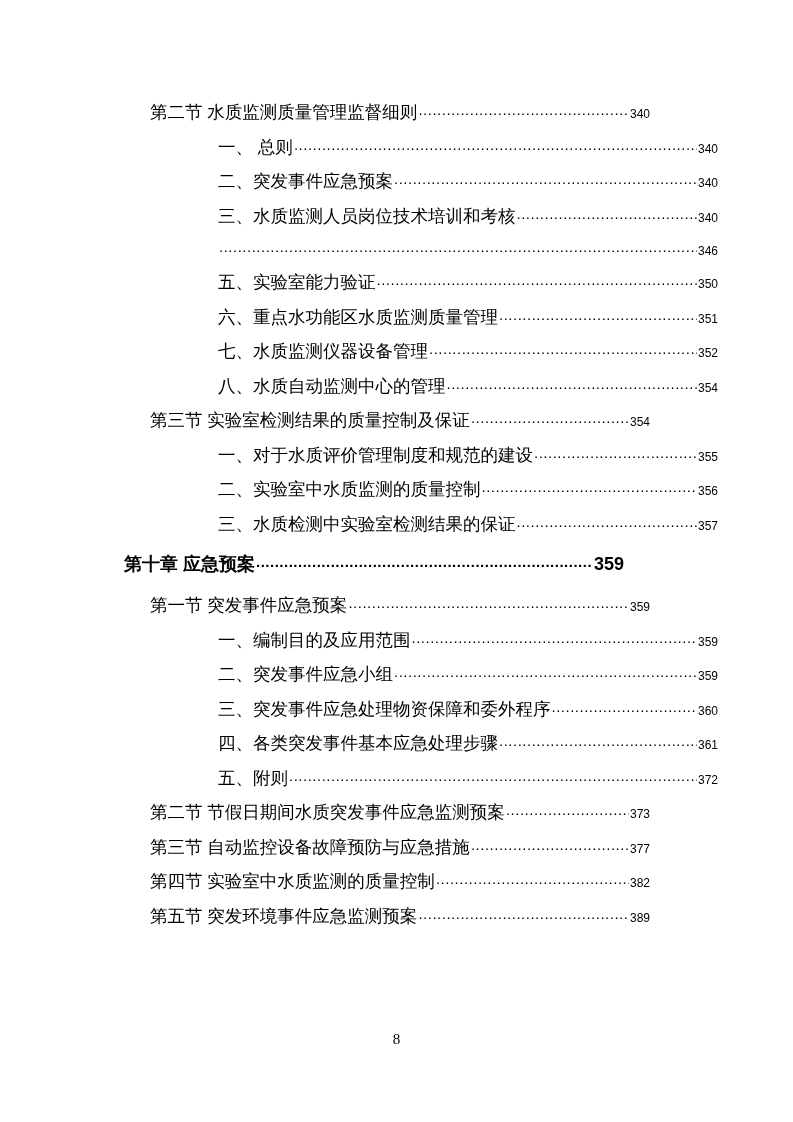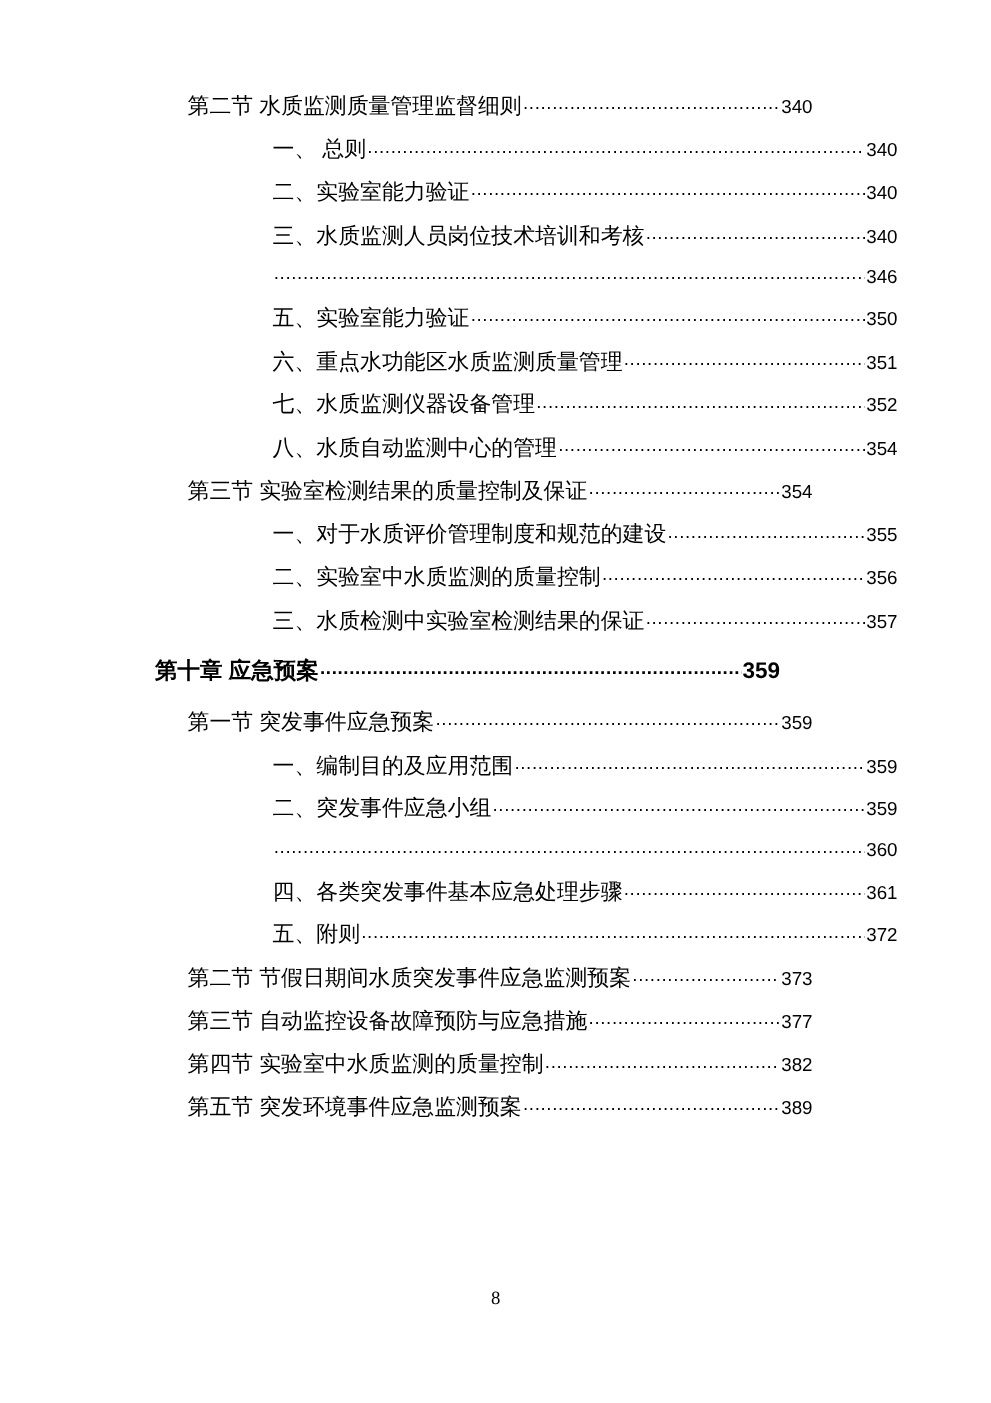--- a/index.html
+++ b/index.html
@@ -12,21 +12,21 @@
     height: 1122px;
     font-family: "Liberation Sans", "DejaVu Sans", sans-serif;
     color: #000000;
     position: relative;
     overflow: hidden;
   }
   .page {
     width: 720px;
     height: 1122px;
     box-sizing: border-box;
-    padding: 76px 110px 0 110px;
+    padding: 104px 110px 0 110px;
     position: relative;
   }
   .toc {
     display: block;
   }
   .toc-entry {
     display: flex;
     align-items: baseline;
     width: 100%;
     font-size: 17.5px;
@@ -43,21 +43,21 @@
     margin: 0 1px;
     position: relative;
     top: -3px;
     font-size: 15px;
     letter-spacing: 0.5px;
     color: #000;
   }
   .toc-entry .page-num {
     flex: 0 0 auto;
     text-align: right;
-    font-size: 15px;
+    font-size: 12px;
   }
 
   
   .lvl-chapter {
     font-weight: bold;
     margin-left: 14px;
     margin-bottom: 24px;
     margin-top: 22px;
     font-size: 18px;
   }
@@ -88,21 +88,21 @@
         <span class="label">第二节  水质监测质量管理监督细则</span>
         <span class="leader">........................................................................................................................................................................................................</span>
         <span class="page-num">340</span>
       </div>
       <div class="toc-entry lvl-sub">
         <span class="label">一、 总则</span>
         <span class="leader">........................................................................................................................................................................................................</span>
         <span class="page-num">340</span>
       </div>
       <div class="toc-entry lvl-sub">
-        <span class="label">二、实验室能力验证</span>
+        <span class="label">二、突发事件应急预案</span>
         <span class="leader">........................................................................................................................................................................................................</span>
         <span class="page-num">340</span>
       </div>
       <div class="toc-entry lvl-sub">
         <span class="label">三、水质监测人员岗位技术培训和考核</span>
         <span class="leader">........................................................................................................................................................................................................</span>
         <span class="page-num">340</span>
       </div>
       <div class="toc-entry lvl-sub">
         <span class="leader">........................................................................................................................................................................................................</span>
@@ -162,20 +162,21 @@
         <span class="label">一、编制目的及应用范围</span>
         <span class="leader">........................................................................................................................................................................................................</span>
         <span class="page-num">359</span>
       </div>
       <div class="toc-entry lvl-sub">
         <span class="label">二、突发事件应急小组</span>
         <span class="leader">........................................................................................................................................................................................................</span>
         <span class="page-num">359</span>
       </div>
       <div class="toc-entry lvl-sub">
+        <span class="label">三、突发事件应急处理物资保障和委外程序</span>
         <span class="leader">........................................................................................................................................................................................................</span>
         <span class="page-num">360</span>
       </div>
       <div class="toc-entry lvl-sub">
         <span class="label">四、各类突发事件基本应急处理步骤</span>
         <span class="leader">........................................................................................................................................................................................................</span>
         <span class="page-num">361</span>
       </div>
       <div class="toc-entry lvl-sub">
         <span class="label">五、附则</span>

